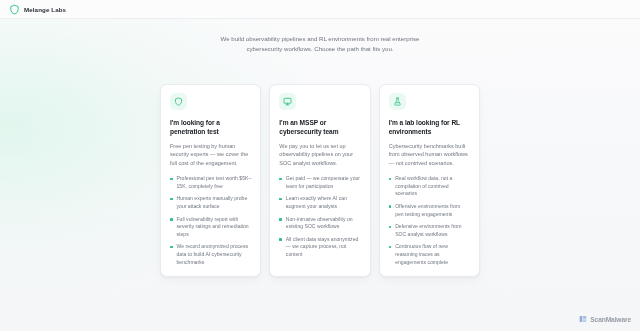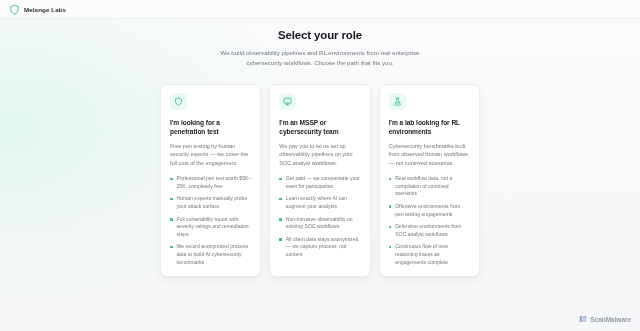--- a/index.html
+++ b/index.html
@@ -182,21 +182,20 @@
     <span class="brand-icon">
       <svg class="brand-icon" viewBox="0 0 24 24" fill="none" xmlns="http://www.w3.org/2000/svg">
         <path d="M12 2.6 20 5.6v6.1c0 5.1-3.4 8.9-8 10.2-4.6-1.3-8-5.1-8-10.2V5.6l8-3z" stroke="#35c48c" stroke-width="2.1" fill="none" stroke-linejoin="round"></path>
       </svg>
     </span>
     <span class="brand-name">Melange Labs</span>
   </div>
 </header>
 
 <section class="hero">
-  <h1 class="hero-title">Select your role</h1>
   <p class="hero-sub">We build observability pipelines and RL environments from real enterprise cybersecurity workflows. Choose the path that fits you.</p>
 </section>
 
 <section class="cards">
 
   <article class="card">
     <div class="card-icon">
       <svg width="9" height="9" viewBox="0 0 24 24" fill="none" xmlns="http://www.w3.org/2000/svg">
         <path d="M12 2.6 20 5.6v6.1c0 5.1-3.4 8.9-8 10.2-4.6-1.3-8-5.1-8-10.2V5.6l8-3z" stroke="#35c48c" stroke-width="2.4" fill="none" stroke-linejoin="round"></path>
       </svg>

